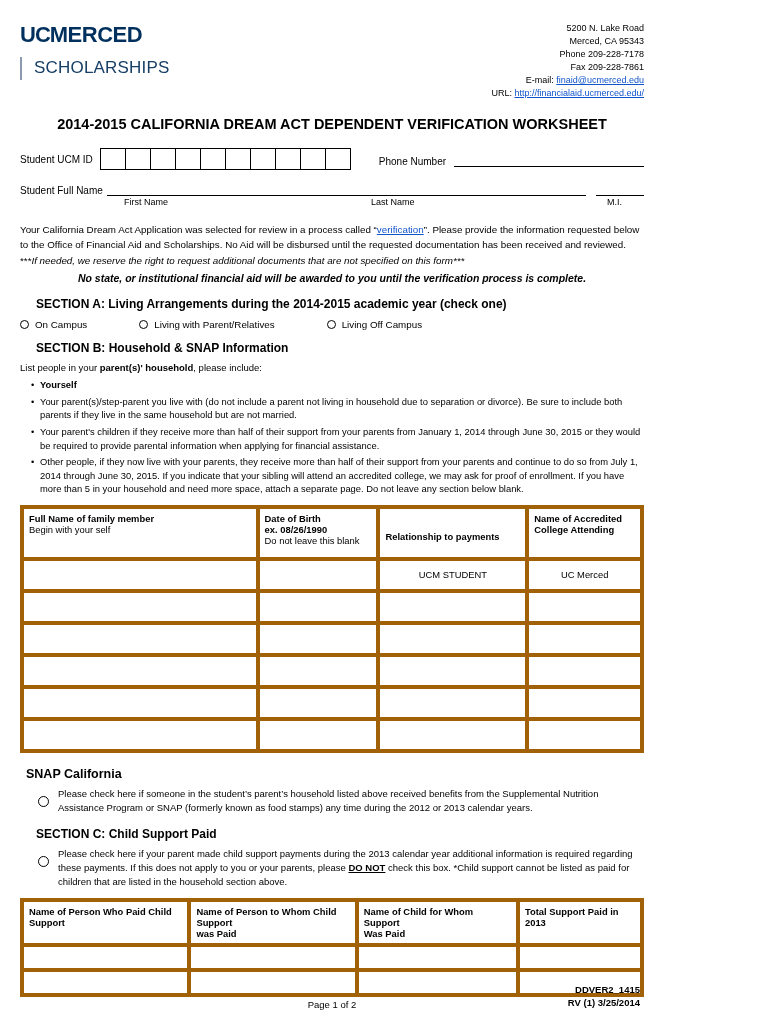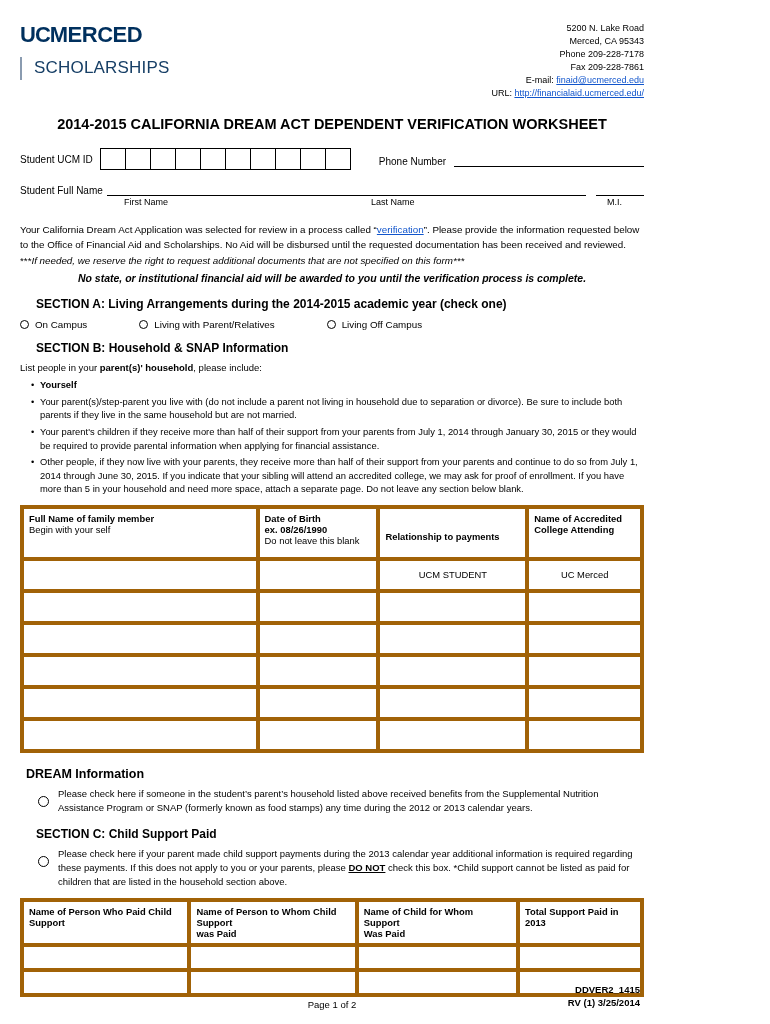--- a/index.html
+++ b/index.html
@@ -293,21 +293,21 @@
     </span>
   </div>
 
   <h2 class="sec">SECTION B: Household &amp; SNAP Information</h2>
   <div class="small-note">
     <span>List people in your </span><span class="b">parent(s)' household</span><span>, please include:</span>
   </div>
   <ul class="bullets">
     <li><span class="b">Yourself</span></li>
     <li><span>Your parent(s)/step-parent you live with (do not include a parent not living in household due to separation or divorce). Be sure to include both parents if they live in the same household but are not married.</span></li>
-    <li><span>Your parent's children if they receive more than half of their support from your parents from July 1, 2014 through January 30, 2015 or they would be required to provide parental information when applying for financial assistance.</span></li>
+    <li><span>Your parent's children if they receive more than half of their support from your parents from January 1, 2014 through June 30, 2015 or they would be required to provide parental information when applying for financial assistance.</span></li>
     <li><span>Other people, if they now live with your parents, they receive more than half of their support from your parents and continue to do so from July 1, 2014 through June 30, 2015.  If you indicate that your sibling will attend an accredited college, we may ask for proof of enrollment.  If you have more than 5 in your household and need more space, attach a separate page.  Do not leave any section below blank.</span></li>
   </ul>
 
   <table class="hh-table">
     <thead>
       <tr>
         <td class="c1">
           <div>Full Name of family member</div>
           <div style="font-weight:normal">Begin with your self</div>
         </td>
@@ -358,21 +358,21 @@
       </tr>
       <tr>
         <td></td>
         <td></td>
         <td></td>
         <td></td>
       </tr>
     </tbody>
   </table>
 
-  <h3 class="snap-h">DREAM Information</h3>
+  <h3 class="snap-h">SNAP California</h3>
   <div class="checkline">
     <span class="bubble"></span>
     <span>Please check here if someone in the student’s parent’s household listed above received benefits from the Supplemental Nutrition Assistance Program or SNAP (formerly known as food stamps) any time during the 2012 or 2013 calendar years.</span>
   </div>
 
   <h2 class="sec">SECTION C: Child Support Paid</h2>
   <div class="checkline">
     <span class="bubble"></span>
     <span><span>Please check here if your parent made child support payments during the 2013 calendar year additional information is required regarding these payments. If this does not apply to you or your parents, please </span><span class="b u">DO NOT</span><span> check this box.  *Child support cannot be listed as paid for children that are listed in the household section above.</span></span>
   </div>

